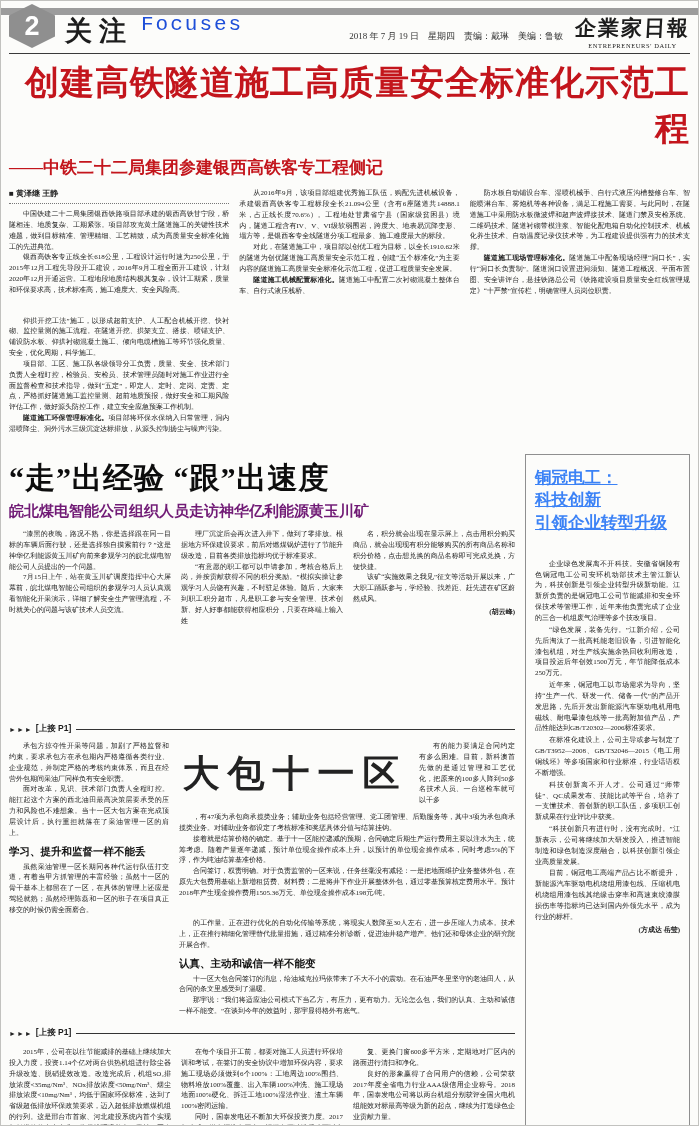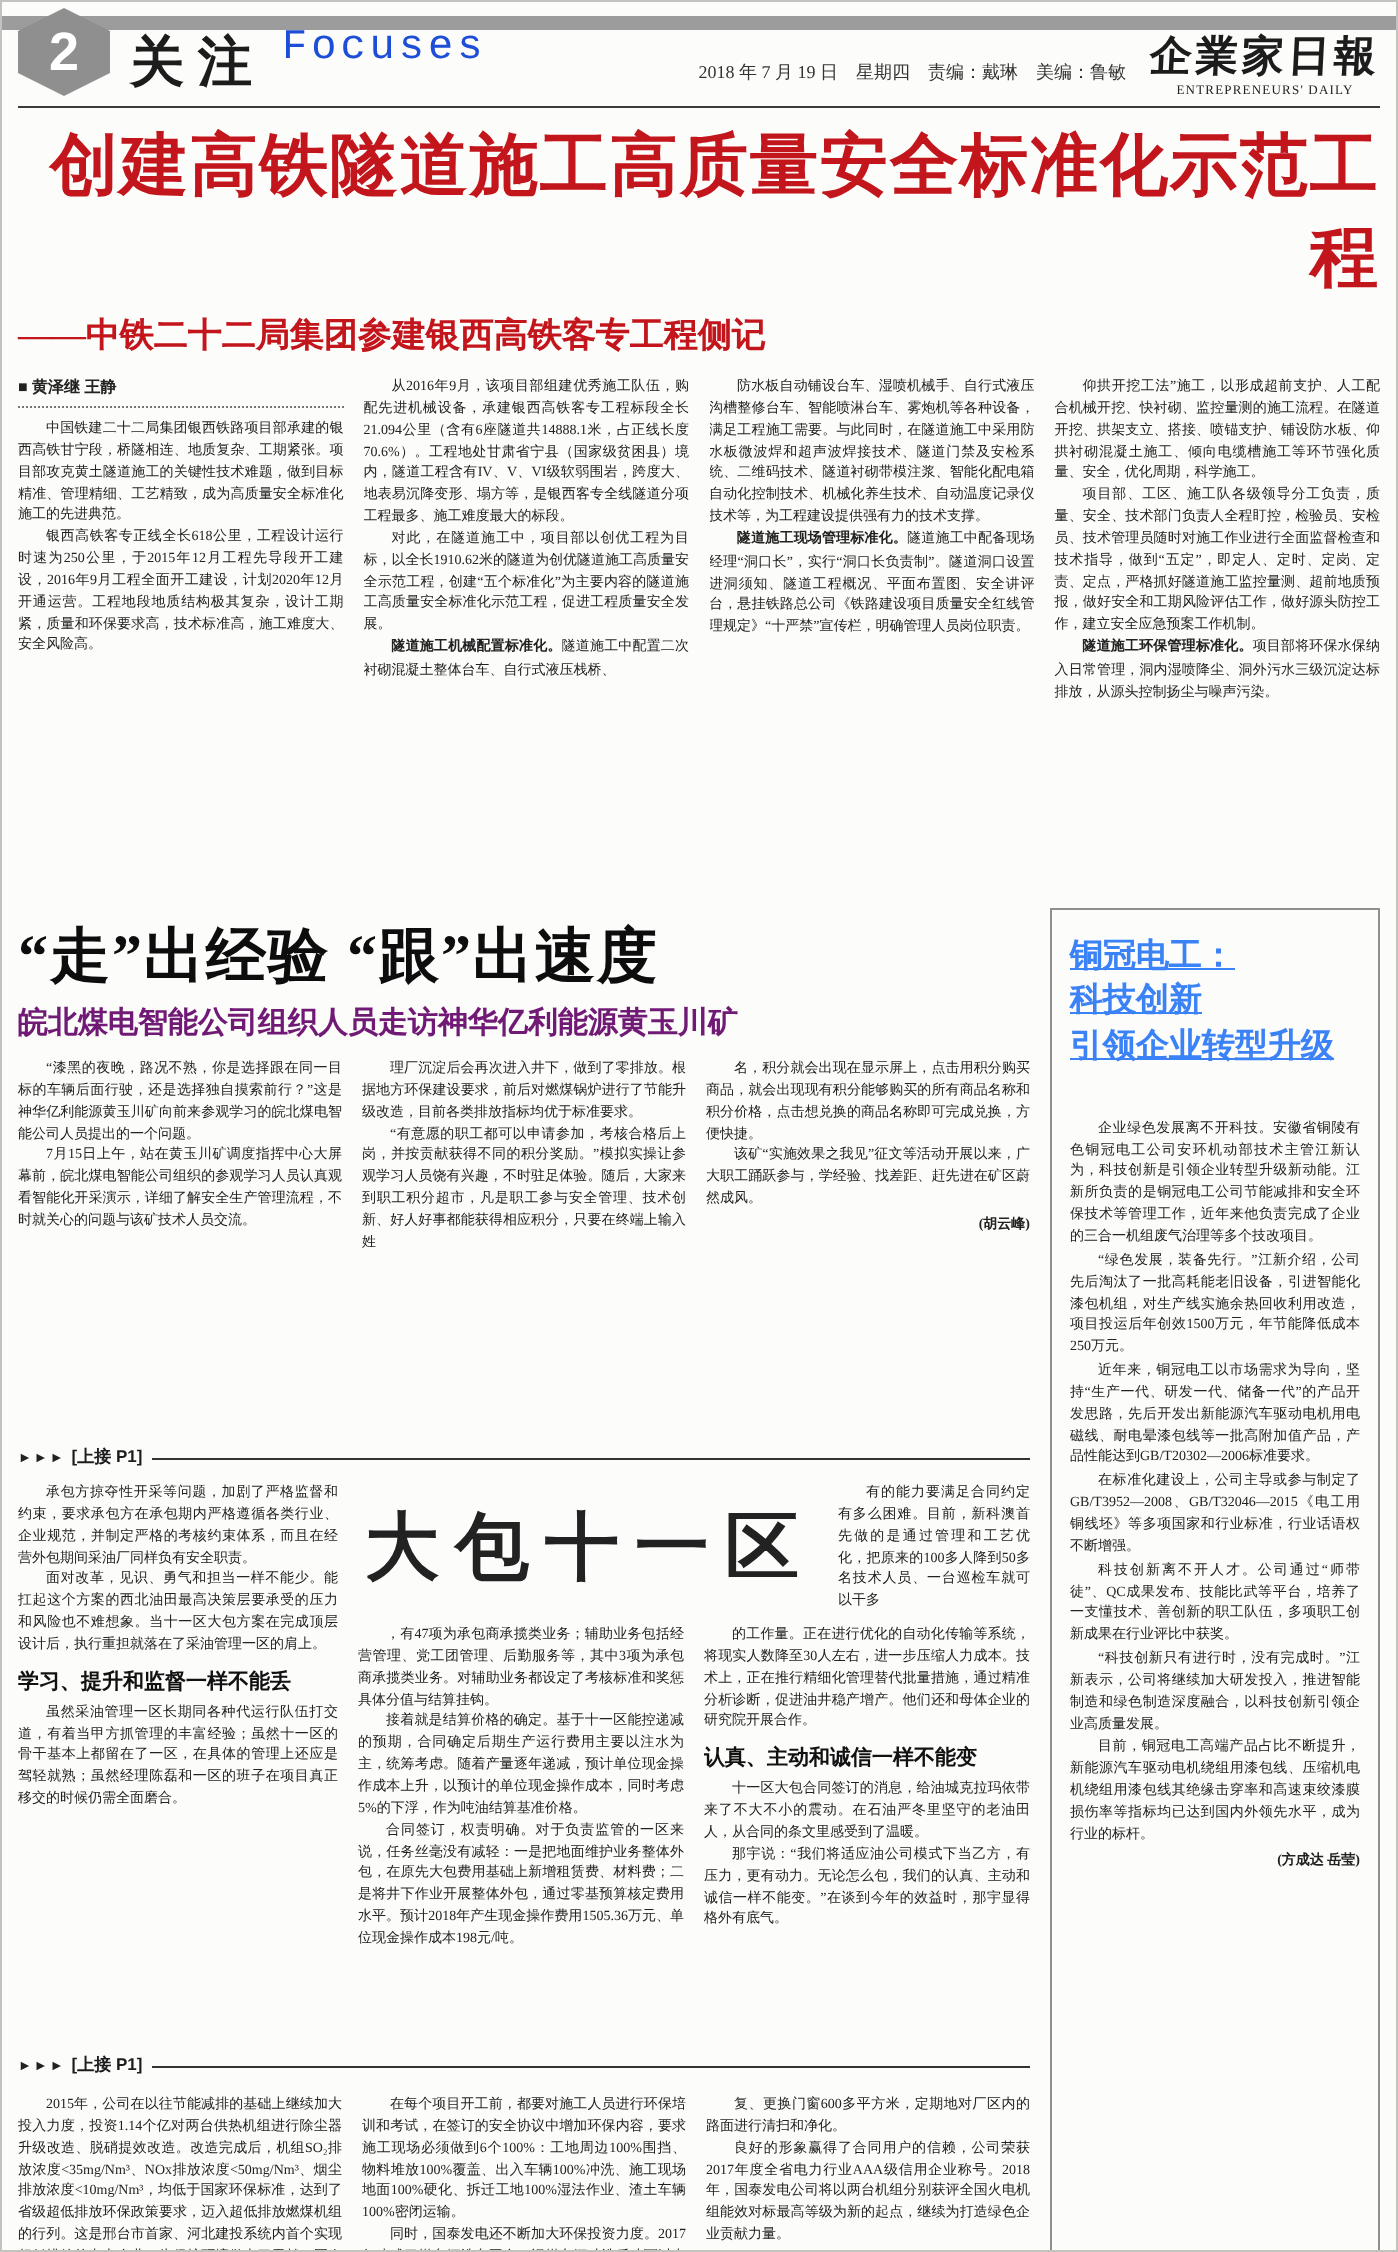--- a/index.html
+++ b/index.html
@@ -26,21 +26,21 @@
   
   .para{margin:0;text-indent:2em;}
   .lead{font-weight:700;font-family:"Liberation Sans",sans-serif;}
   .colbody{font-size:7px;line-height:1.55;text-align:justify;color:#222;}
   .subhead{font:700 10.5px "Liberation Sans",sans-serif;margin:6px 0 3px;text-indent:0;color:#111;}
   .attrib{text-align:right;font-weight:700;margin-top:2px;}
   
   .a1{margin-top:6px;}
   .a1 h1{margin:2px 0 0;text-align:right;color:var(--red);font:700 34px "Liberation Serif",serif;letter-spacing:1px;}
   .a1 h2{margin:4px 0 0;text-align:left;color:var(--red);font:700 17px "Liberation Serif",serif;}
-  .cols4{display:grid;grid-template-columns:repeat(4,1fr);gap:10px;margin-top:9px;height:256px;overflow:hidden;}
+  .cols4{display:grid;grid-template-columns:repeat(3,1fr);gap:10px;margin-top:9px;height:256px;overflow:hidden;}
   .byline{font:700 8px "Liberation Sans",sans-serif;text-indent:0;border-bottom:1px dotted #777;
           padding-bottom:4px;margin-bottom:5px;}
   
   .mid{display:flex;gap:10px;margin-top:10px;}
   .leftzone{width:506px;flex:0 0 506px;}
   
   .a2 h1{margin:4px 0 0;font:700 30px "Liberation Serif",serif;letter-spacing:1px;color:#0d0d0d;}
   .a2 h2{margin:3px 0 0;font:700 15px "Liberation Sans",sans-serif;color:#701a75;}
   .cols3{display:grid;grid-template-columns:repeat(3,1fr);gap:10px;margin-top:8px;}
   .a2 .cols3{height:184px;overflow:hidden;}
@@ -48,21 +48,21 @@
   .jump{display:flex;align-items:center;margin:10px 0 6px;}
   .jump .arr{font:700 7px "Liberation Sans",sans-serif;letter-spacing:1px;color:#222;}
   .jump .lbl{font:700 8.5px "Liberation Sans",sans-serif;margin-left:3px;}
   .jump .jline{flex:1;border-top:1.5px solid #333;margin-left:5px;}
   
   .dabao{display:grid;grid-template-columns:160px 1fr;gap:10px;height:276px;overflow:hidden;}
   .dabao-right{display:flex;flex-direction:column;}
   .db-headrow{display:flex;gap:8px;align-items:center;}
   .db-headrow h1{flex:1;margin:0;text-align:center;font:700 37px "Liberation Serif",serif;letter-spacing:8px;}
   .db-note{width:96px;flex:0 0 96px;}
-  .db-cols{display:grid;grid-template-columns:1fr 1fr;gap:10px;margin-top:6px;height:214px;overflow:hidden;}
+  .db-cols{display:grid;grid-template-columns:1fr;gap:10px;margin-top:6px;height:214px;overflow:hidden;}
   .colclip{overflow:hidden;}
   
   .a4{height:150px;overflow:hidden;}
   
   .rail{flex:1;border:1px solid #8f8f8f;height:714px;padding:12px 9px 8px;overflow:hidden;background:#fcfcfa;}
   .rail h1{margin:0 0 25px;font:700 16.5px "Liberation Serif",serif;line-height:1.35;color:#3b82f6;text-decoration:underline;}
   .rail .colbody .para{margin-bottom:1px;}
 </style>
 </head>
 <body>
@@ -139,21 +139,21 @@
 
       <div class="jump">
         <span class="arr">►►►</span>
         <span class="lbl">[上接 P1]</span>
         <span class="jline"></span>
       </div>
 
       <section class="dabao colbody">
         <div class="colclip">
           <p class="para"><span>承包方掠夺性开采等问题，加剧了严格监督和约束，要求承包方在承包期内严格遵循各类行业、企业规范，并制定严格的考核约束体系，而且在经营外包期间采油厂同样负有安全职责。</span></p>
-          <p class="para"><span>面对改革，见识、勇气和担当一样不能少。能扛起这个方案的西北油田最高决策层要承受的压力和风险也不难想象。当十一区大包方案在完成顶层设计后，执行重担就落在了采油管理一区的肩上。</span></p>
+          <p class="para"><span>面对改革，见识、技术部门负责人全程盯控。能扛起这个方案的西北油田最高决策层要承受的压力和风险也不难想象。当十一区大包方案在完成顶层设计后，执行重担就落在了采油管理一区的肩上。</span></p>
           <p class="para subhead">学习、提升和监督一样不能丢</p>
           <p class="para"><span>虽然采油管理一区长期同各种代运行队伍打交道，有着当甲方抓管理的丰富经验；虽然十一区的骨干基本上都留在了一区，在具体的管理上还应是驾轻就熟；虽然经理陈磊和一区的班子在项目真正移交的时候仍需全面磨合。</span></p>
         </div>
         <div class="dabao-right">
           <div class="db-headrow">
             <h1>大包十一区</h1>
             <div class="db-note">
               <p class="para"><span>有的能力要满足合同约定有多么困难。目前，新科澳首先做的是通过管理和工艺优化，把原来的100多人降到50多名技术人员、一台巡检车就可以干多</span></p>
             </div>
           </div>

